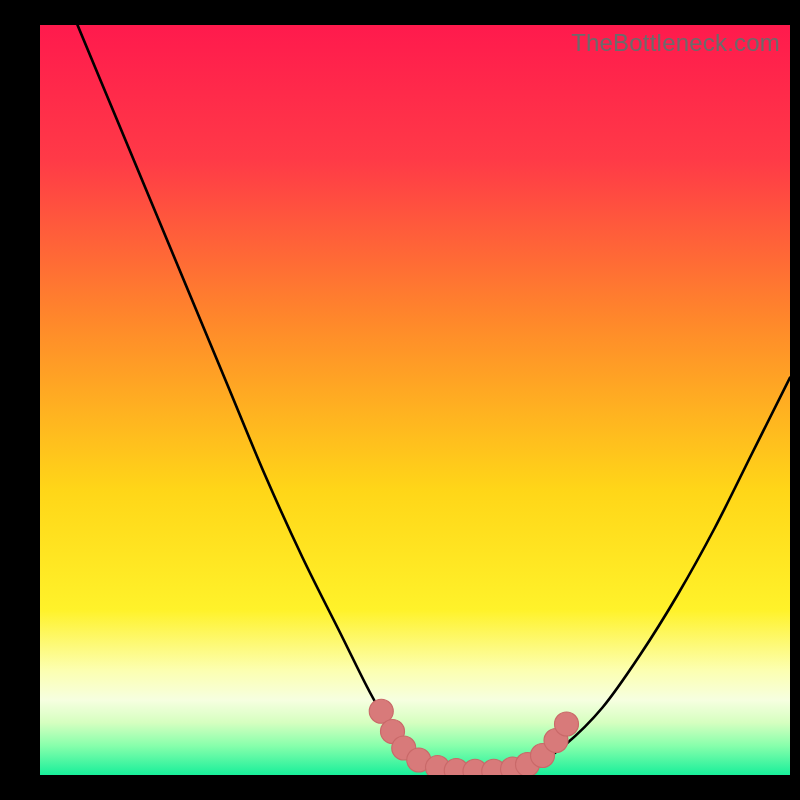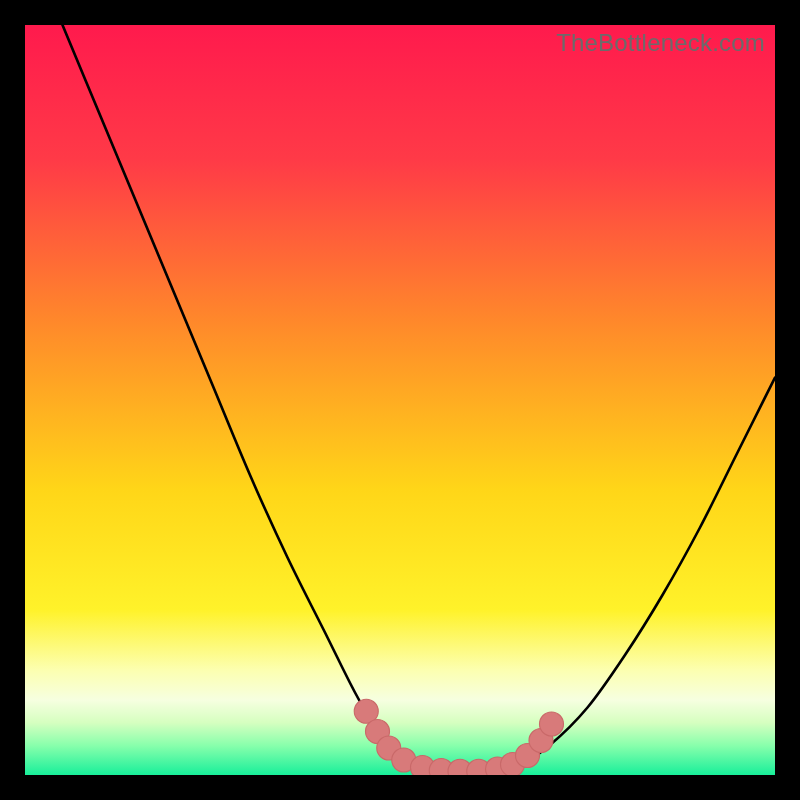--- a/index.html
+++ b/index.html
@@ -11,21 +11,21 @@
     overflow: hidden;
   }
   .frame {
     position: relative;
     width: 800px;
     height: 800px;
     background: #000;
   }
   .plot-area {
     position: absolute;
-    left: 25px;
+    left: 40px;
     top: 25px;
     width: 750px;
     height: 752px;
     overflow: hidden;
   }
   .gradient-bg {
     position: absolute;
     inset: 0;
   }
   .watermark {

